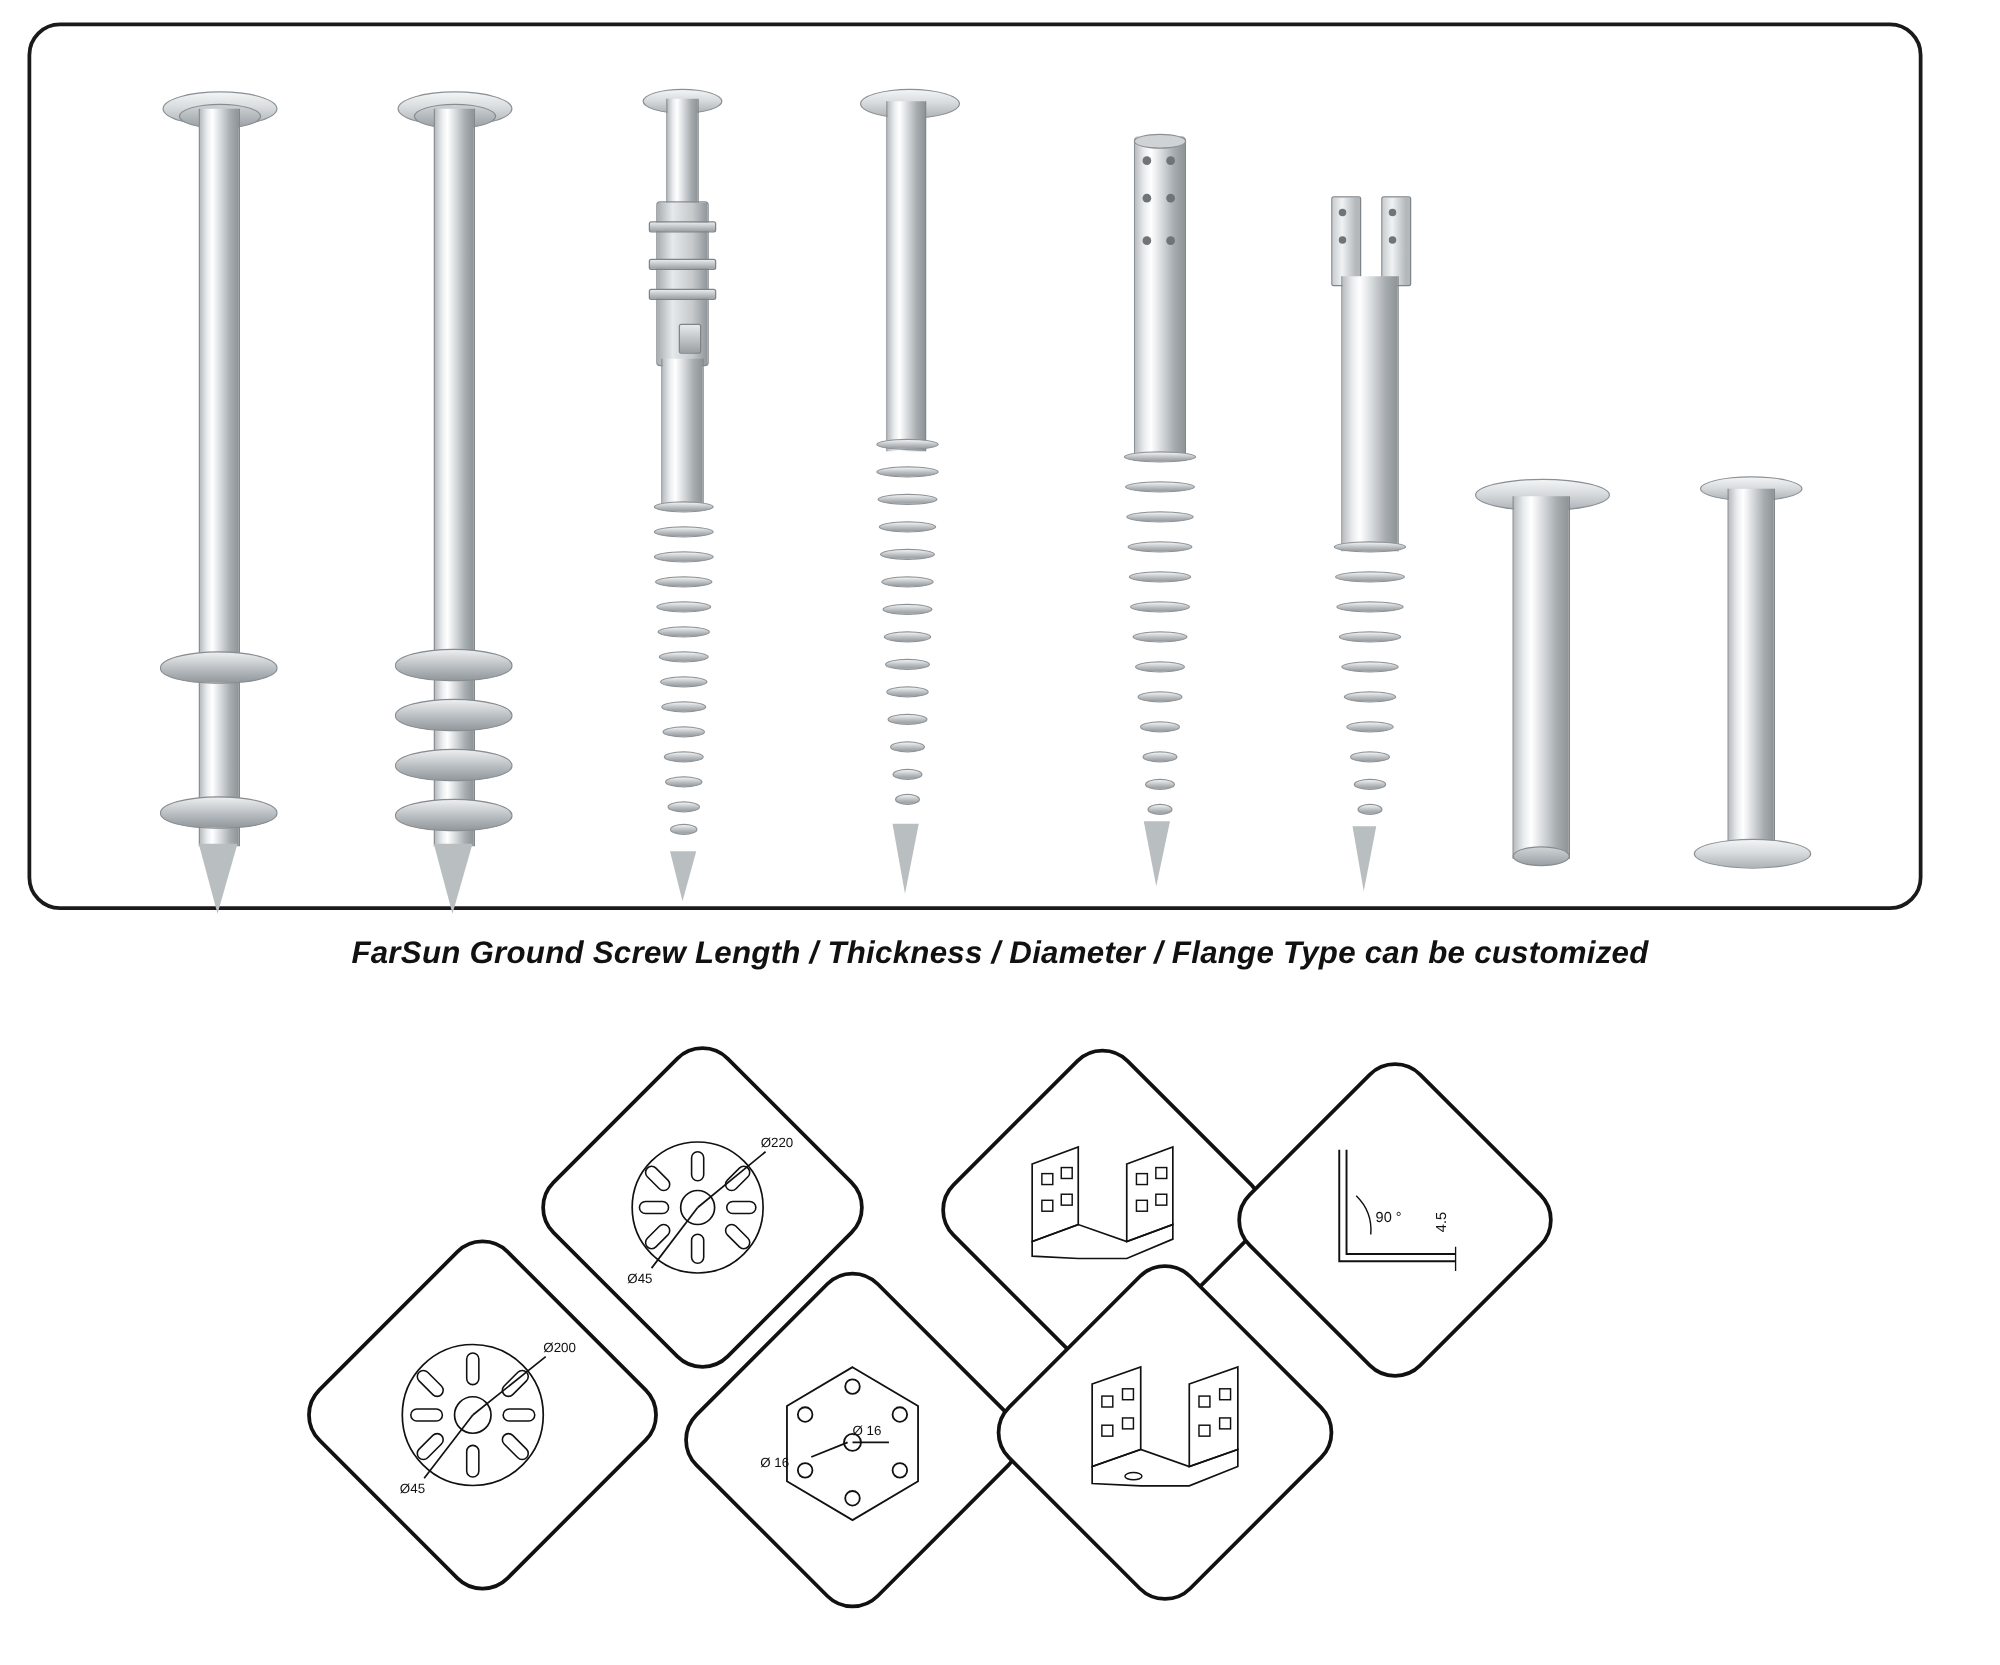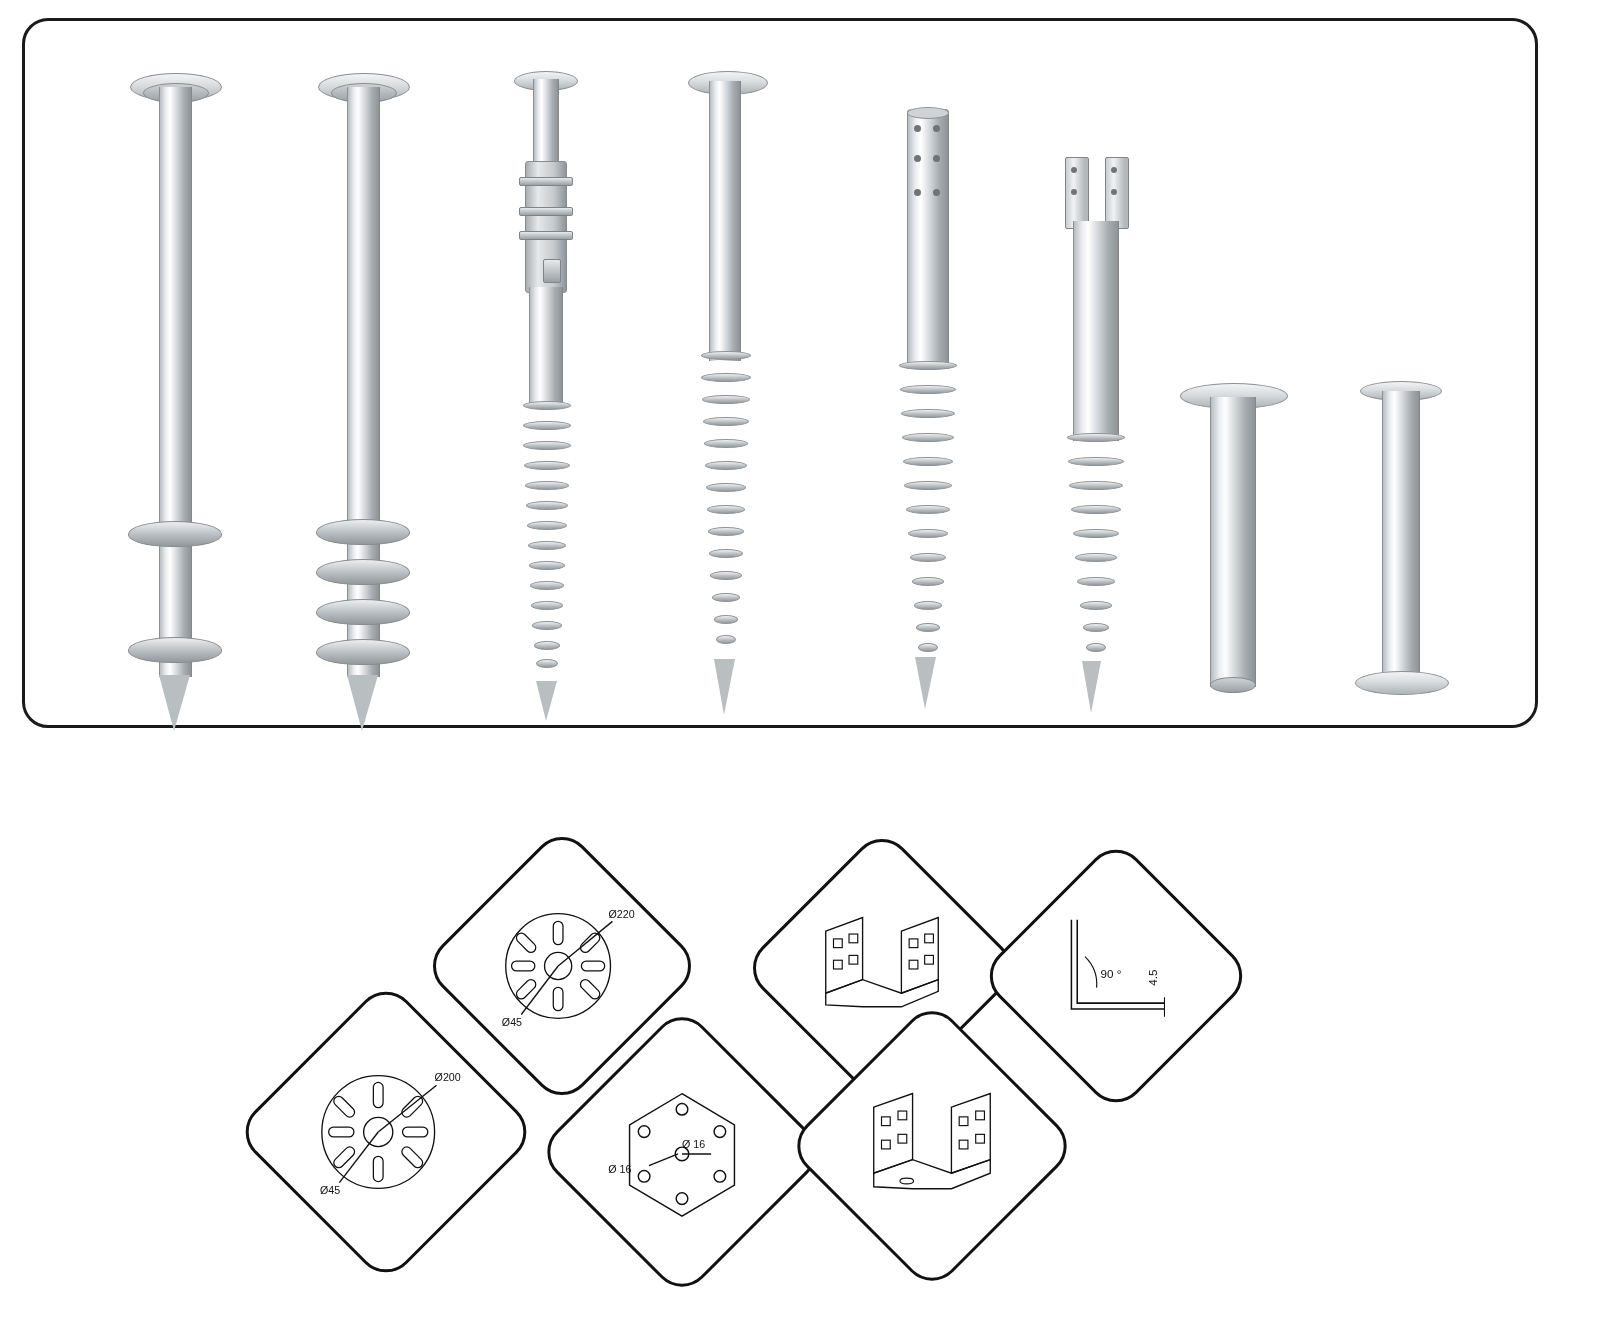--- a/index.html
+++ b/index.html
@@ -296,20 +296,21 @@
 
       <div>
         <div class="plate" style="left:1335px; top:360px; width:80px; height:18px;"></div>
         <div class="shaft" style="left:1357px; top:370px; width:36px; height:290px;"></div>
         <div class="plate" style="left:1330px; top:650px; width:92px; height:22px;"></div>
       </div>
 
     </div>
   </div>
 
+  <div class="caption">FarSun Ground Screw Length / Thickness / Diameter / Flange Type can be customized</div>
 
   <div class="cards">
 
     <div class="card" style="left:278px; top:234px; width:216px; height:216px;">
       <div class="card-inner">
         <svg class="flange-svg" viewBox="0 0 216 216">
           <g transform="rotate(45 108 108)" fill="none" stroke="#111" stroke-width="1.4">
             <circle cx="100" cy="108" r="58"></circle>
             <circle cx="100" cy="108" r="15"></circle>
             <g stroke-width="1.3">

